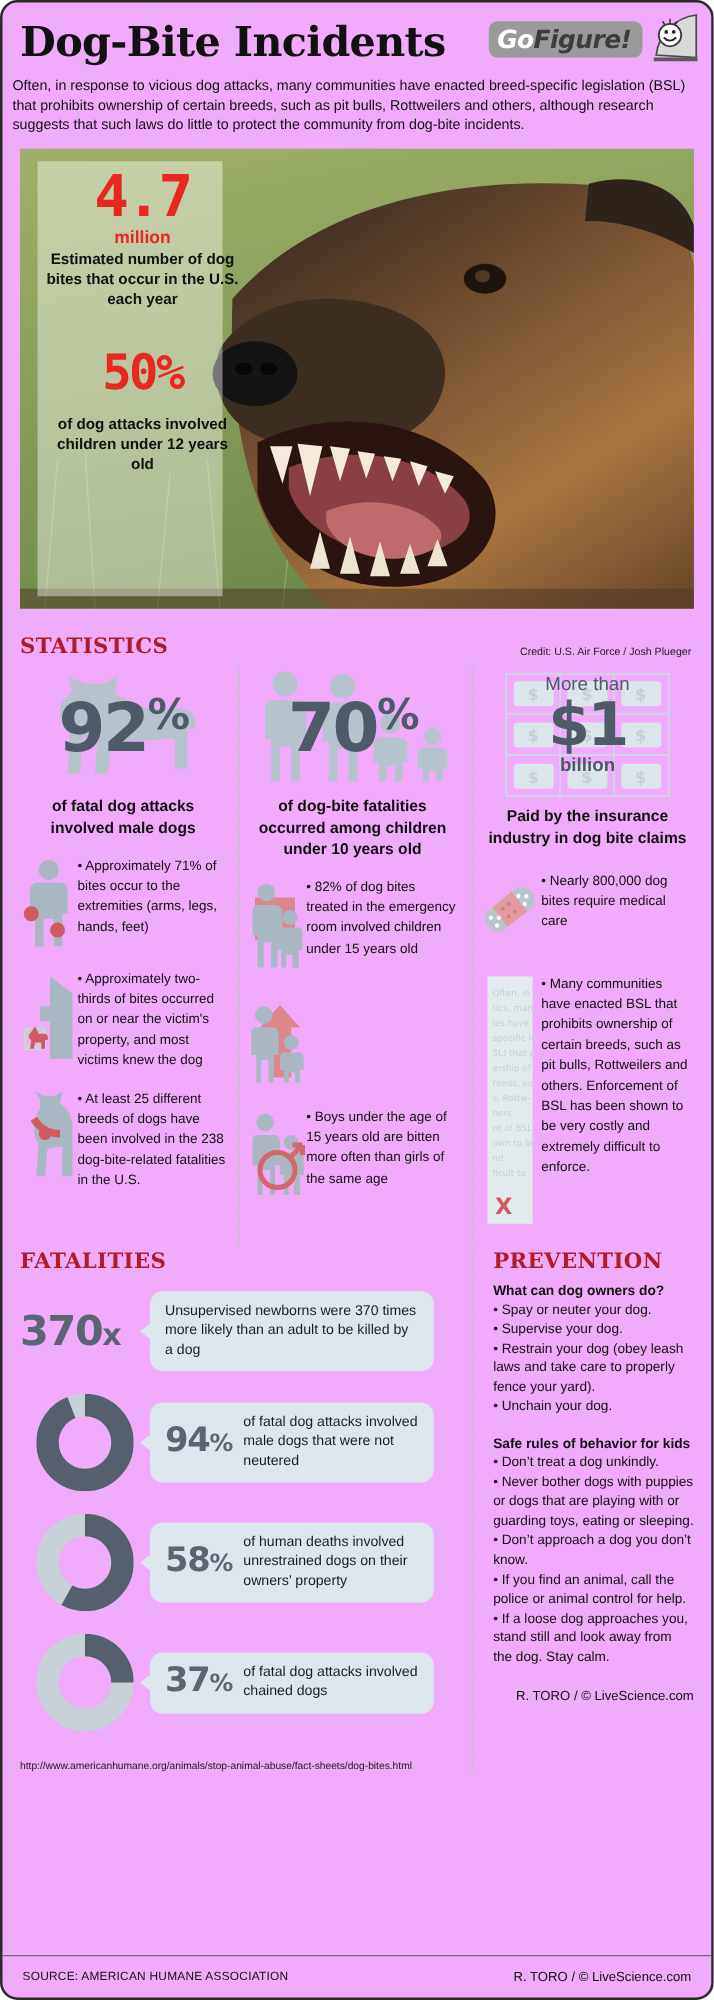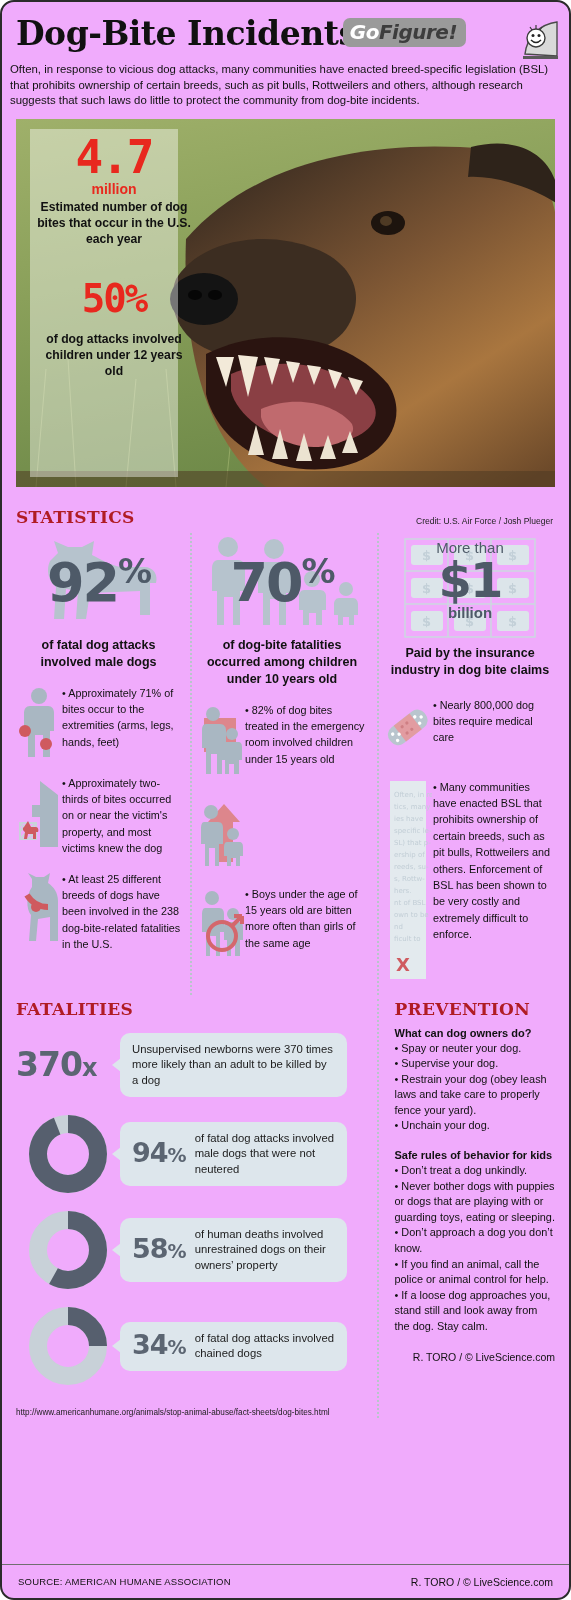--- a/index.html
+++ b/index.html
@@ -28,22 +28,22 @@
     font-family: "DejaVu Serif", serif;
     font-weight: bold;
     font-size: 33px;
     letter-spacing: -0.5px;
     color: #111;
     line-height: 44px;
     display: inline-block;
   }
   .logo-wrap {
     position: absolute;
-    right: 10px; top: 16px;
-    display: flex; align-items: flex-start; gap: 48px;
+    right: 10px; top: 6px;
+    display: flex; align-items: center;
   }
   .logo-pill {
     background: #9a9a9a;
     border-radius: 7px;
     padding: 2px 9px 3px 7px;
     font-family: "DejaVu Sans", sans-serif;
     font-weight: bold;
     font-size: 20px;
     font-style: italic;
     letter-spacing: -0.5px;
@@ -658,21 +658,21 @@
       </div>
 
       <div class="donut-row">
         <div class="donut-cell">
           <svg width="78" height="78" viewBox="0 0 78 78">
             <circle cx="39" cy="39" r="30" fill="none" stroke="#c8d1d8" stroke-width="18"></circle>
             <circle cx="39" cy="39" r="30" fill="none" stroke="#565f6e" stroke-width="18" stroke-dasharray="47.1 188.5" transform="rotate(-90 39 39)"></circle>
           </svg>
         </div>
         <div class="callout callout-pct">
-          <span class="pct-big"><span>34</span><span class="sym">%</span></span>
+          <span class="pct-big"><span>37</span><span class="sym">%</span></span>
           <span style="font-size:11.3px;line-height:15.5px">of fatal dog attacks involved chained dogs</span>
         </div>
       </div>
 
       <div class="src-url">http://www.americanhumane.org/animals/stop-animal-abuse/fact-sheets/dog-bites.html</div>
     </div>
 
     <div class="prev-col">
       <div class="sect-head">PREVENTION</div>
       <div class="prev-sub">What can dog owners do?</div>

